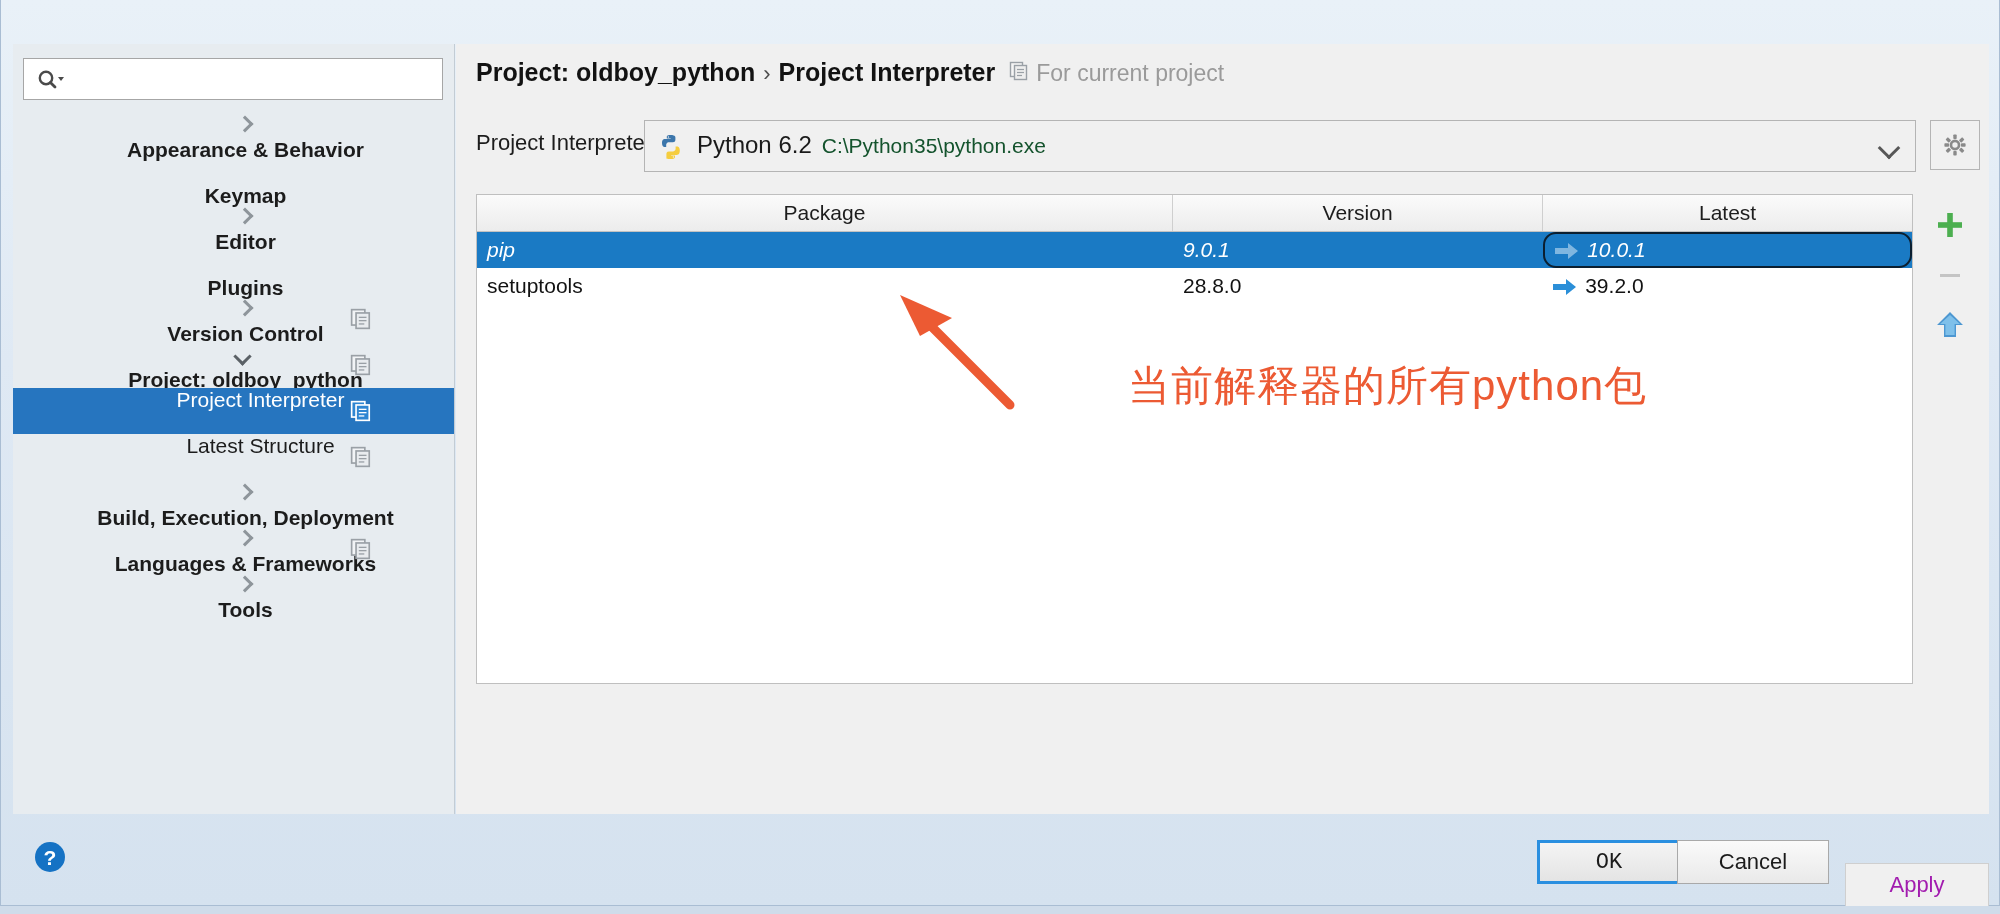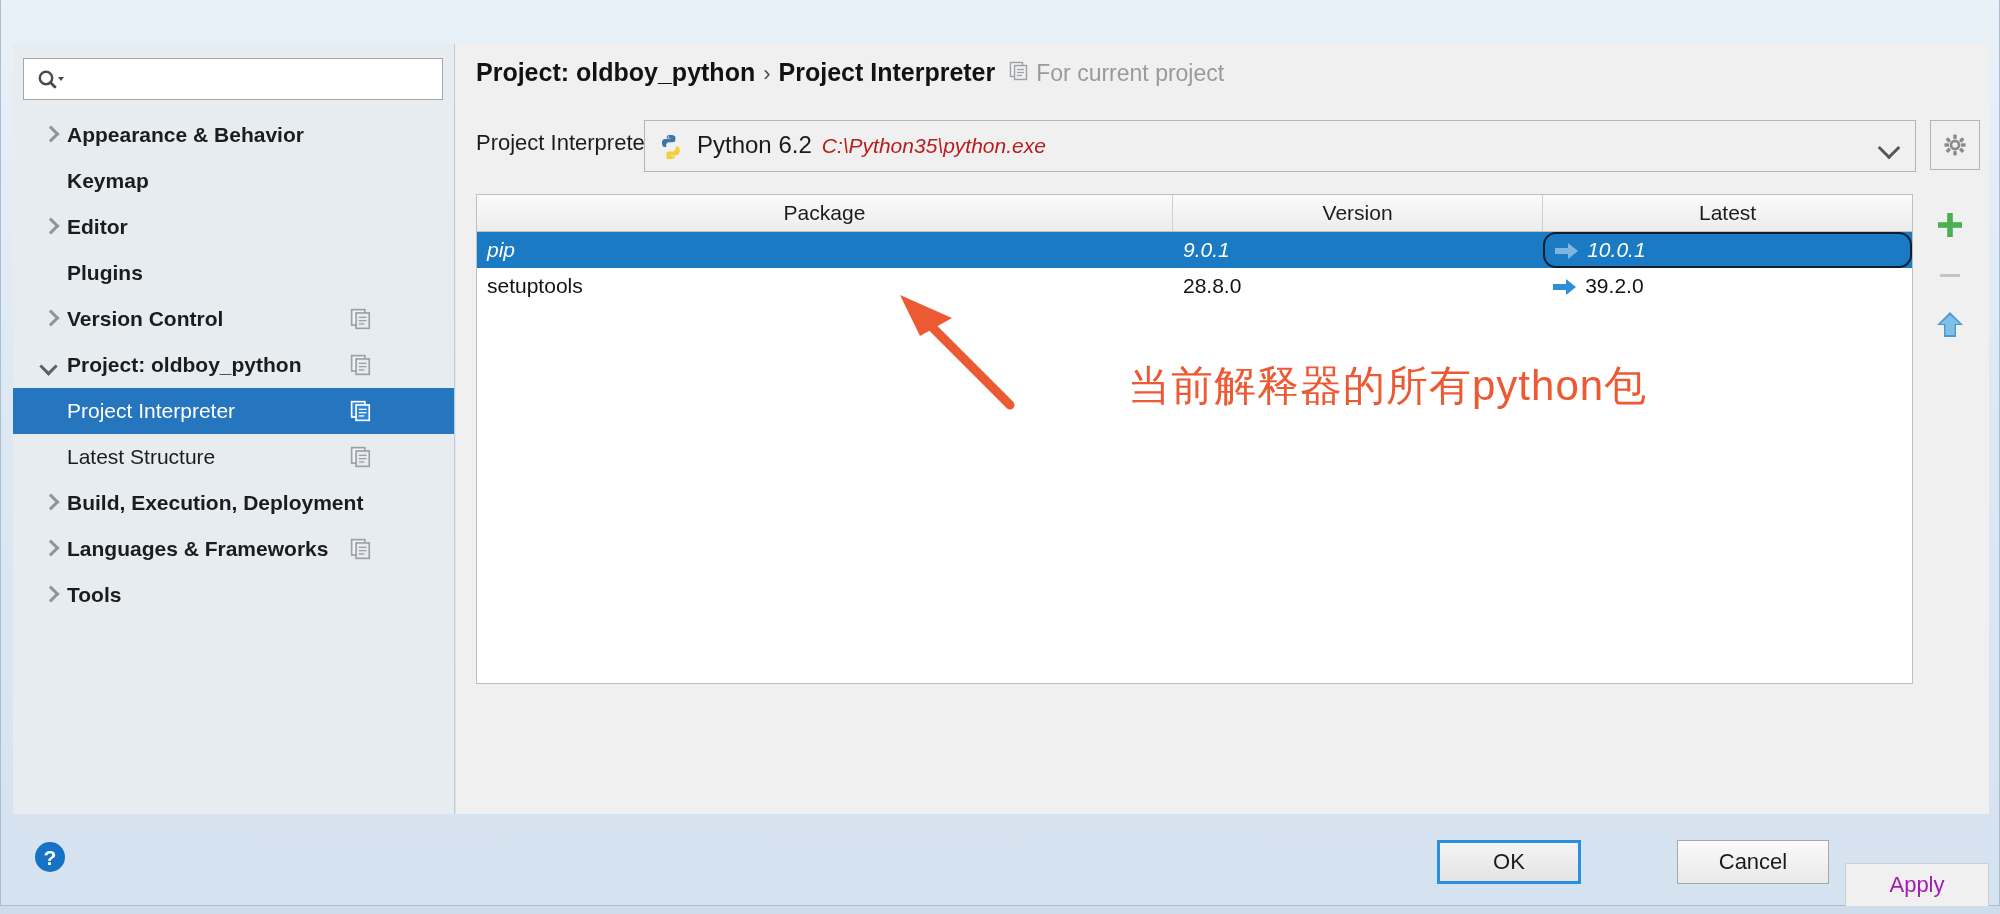--- a/index.html
+++ b/index.html
@@ -88,20 +88,21 @@
     position: absolute;
     left: 0; top: 68px;
     right: 0; bottom: 0;
   }
   .tree-item {
     position: relative;
     height: 46px;
     display: flex; align-items: center;
     cursor: pointer;
     padding-left: 24px;
+    flex-direction: column;
   }
   .tree-item.selected { background: #2675bf; }
   .tree-item.selected .tree-label { color: #ffffff; }
   .arrow {
     width: 26px; height: 26px;
     flex: 0 0 26px;
     position: relative;
     margin-right: 4px;
   }
   .arrow.right::before {
@@ -174,21 +175,21 @@
   .py-icon {
     position: absolute; left: 12px; top: 12px;
     width: 28px; height: 28px;
   }
   .combo-text {
     position: absolute; left: 52px; top: 10px;
     font-size: 24px; color: #1a1a1a;
     white-space: nowrap;
   }
   .combo-path {
-    font-size: 21px; color: #b91c1c; margin-left: 10px; font-style: italic;
+    font-size: 21px; color: #14532d; margin-left: 10px;
   }
   .chev {
     position: absolute; right: 18px; top: 19px;
     width: 16px; height: 16px;
     border-right: 3px solid #575757;
     border-bottom: 3px solid #575757;
     transform: rotate(45deg);
   }
   .gear-btn {
     position: absolute;
@@ -299,23 +300,24 @@
     position: absolute; top: 22px;
     height: 44px;
     background: linear-gradient(to bottom, #fafafa, #e9e9e9);
     border: 1px solid #a9a9a9;
     font-size: 22px; color: #1b1b1b;
     display: flex; align-items: center; justify-content: center;
     cursor: pointer;
     font-family: "Liberation Sans", sans-serif;
   }
   .btn.ok {
-    left: 1424px; width: 144px;
+    left: 1524px; width: 144px;
     border: 3px solid #2a8fe0;
     background: linear-gradient(to bottom, #f4f4f4, #e4e4e4);
+    font-family: Liberation Mono, monospace;
   }
   .btn.cancel { left: 1664px; width: 152px; }
   .btn.apply {
     left: 1832px; width: 144px;
     color: #a21caf;
     border: 1px solid #cfcfcf;
     background: #f0f0f0;
     cursor: default;
     margin-top: 23px;
   }

